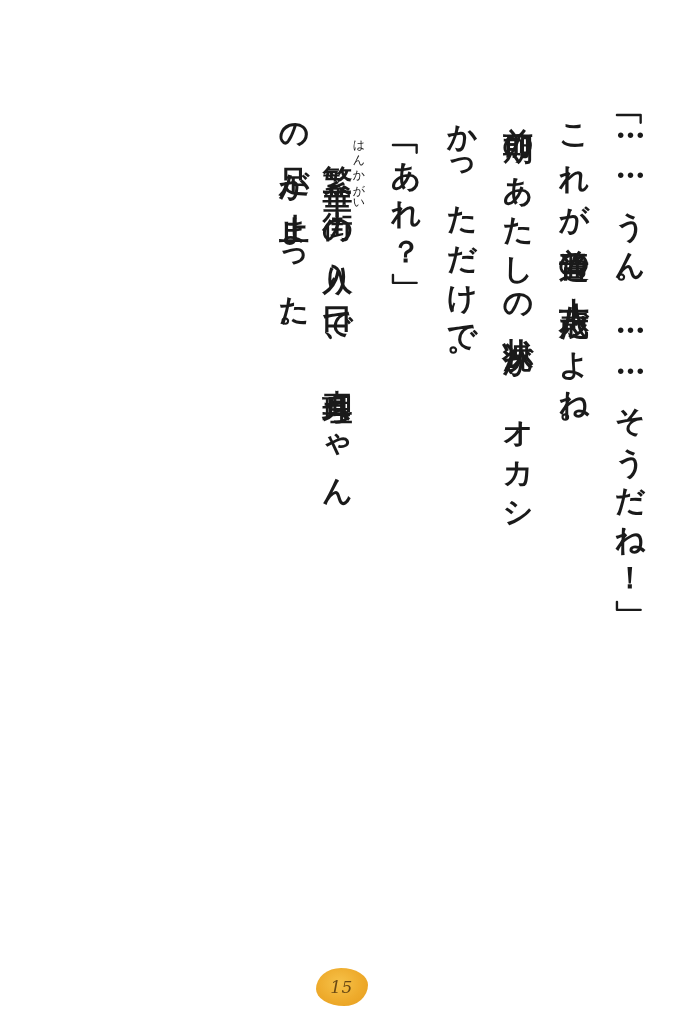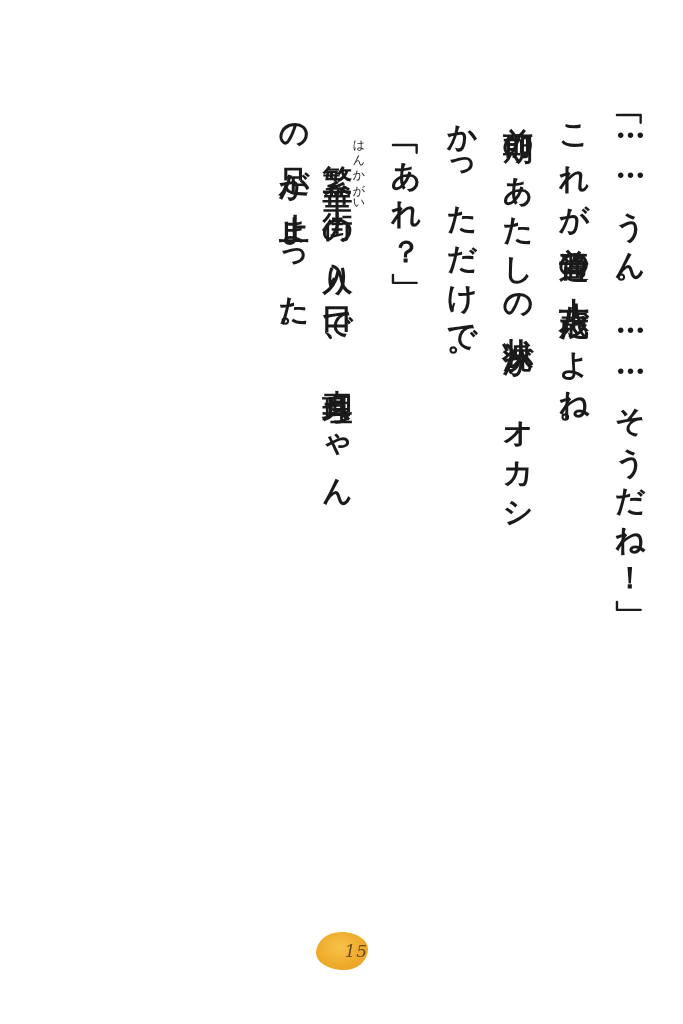--- a/index.html
+++ b/index.html
@@ -67,26 +67,26 @@
     letter-spacing: 1px;
     font-weight: 400;
     line-height: 1;
   }
 
   
   #page-number-badge {
     position: absolute;
     left: 50%;
     transform: translateX(-50%);
-    top: 932px;
+    top: 968px;
     width: 52px;
     height: 38px;
     display: flex;
     align-items: center;
-    justify-content: flex-end;
+    justify-content: center;
   }
   #page-number-badge .blob {
     position: absolute;
     inset: 0;
     background: radial-gradient(ellipse at 45% 40%, #f6c24a 0%, #eeab2c 55%, #e59c1d 100%);
     border-radius: 48% 52% 46% 54% / 55% 45% 55% 45%;
     filter: blur(0.3px);
   }
   #page-number-badge .num {
     position: relative;

